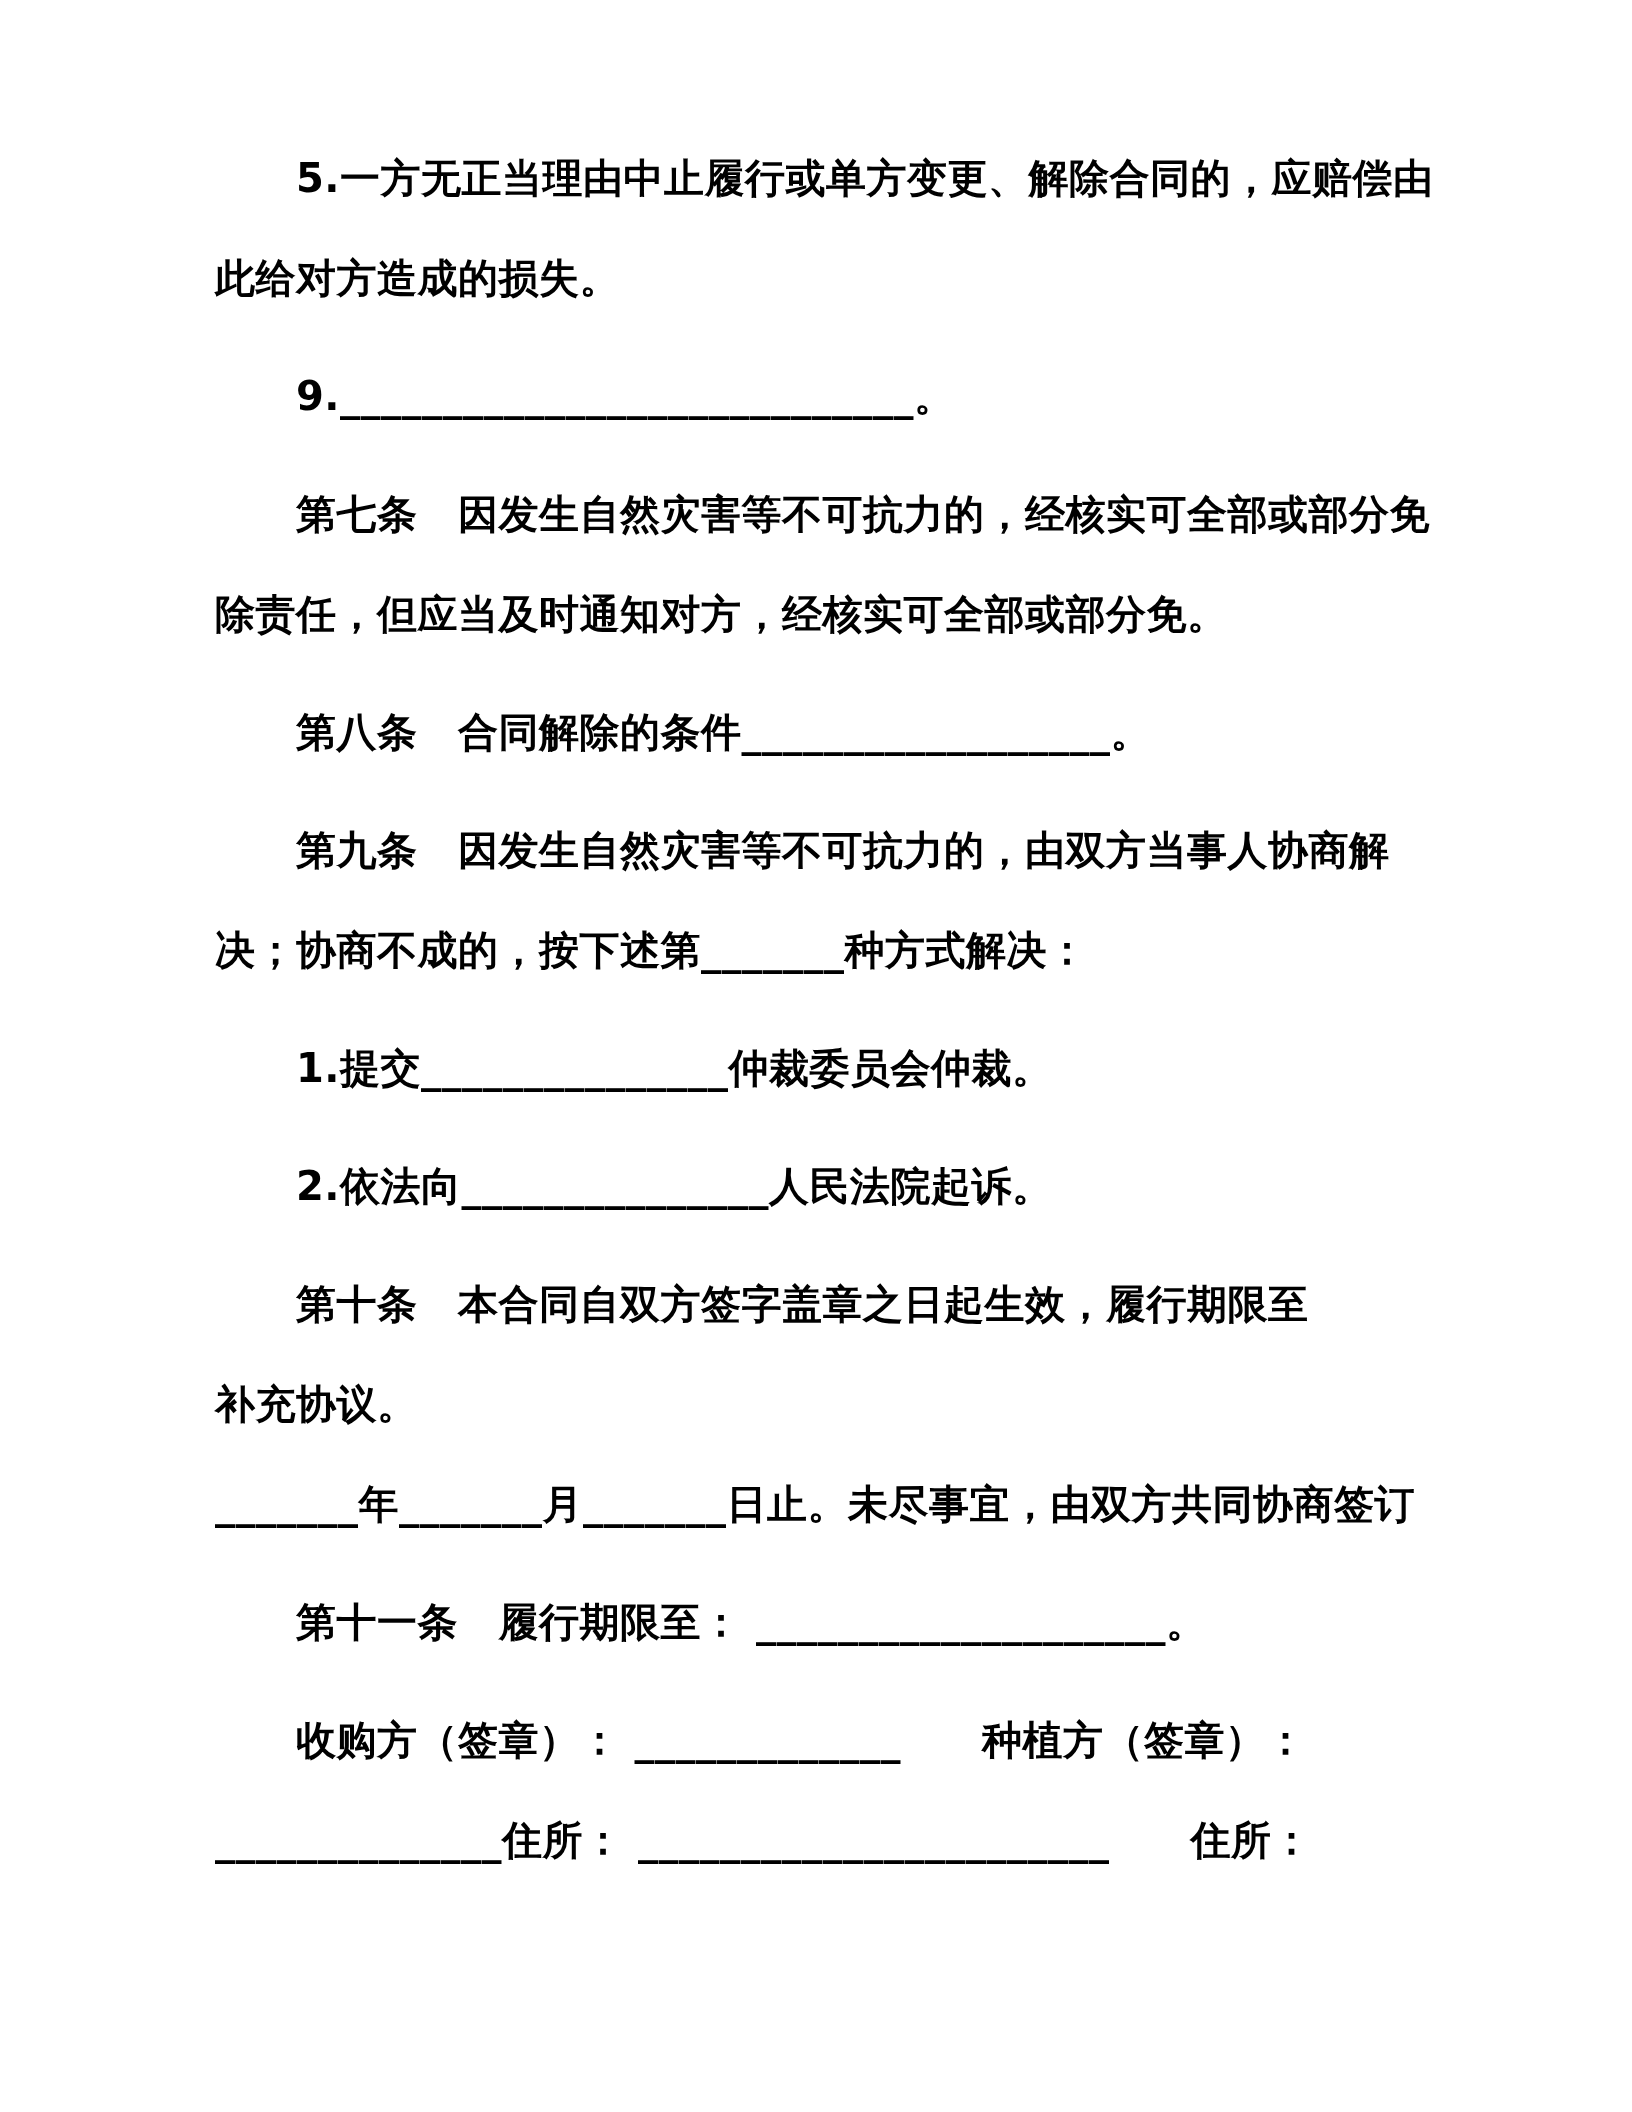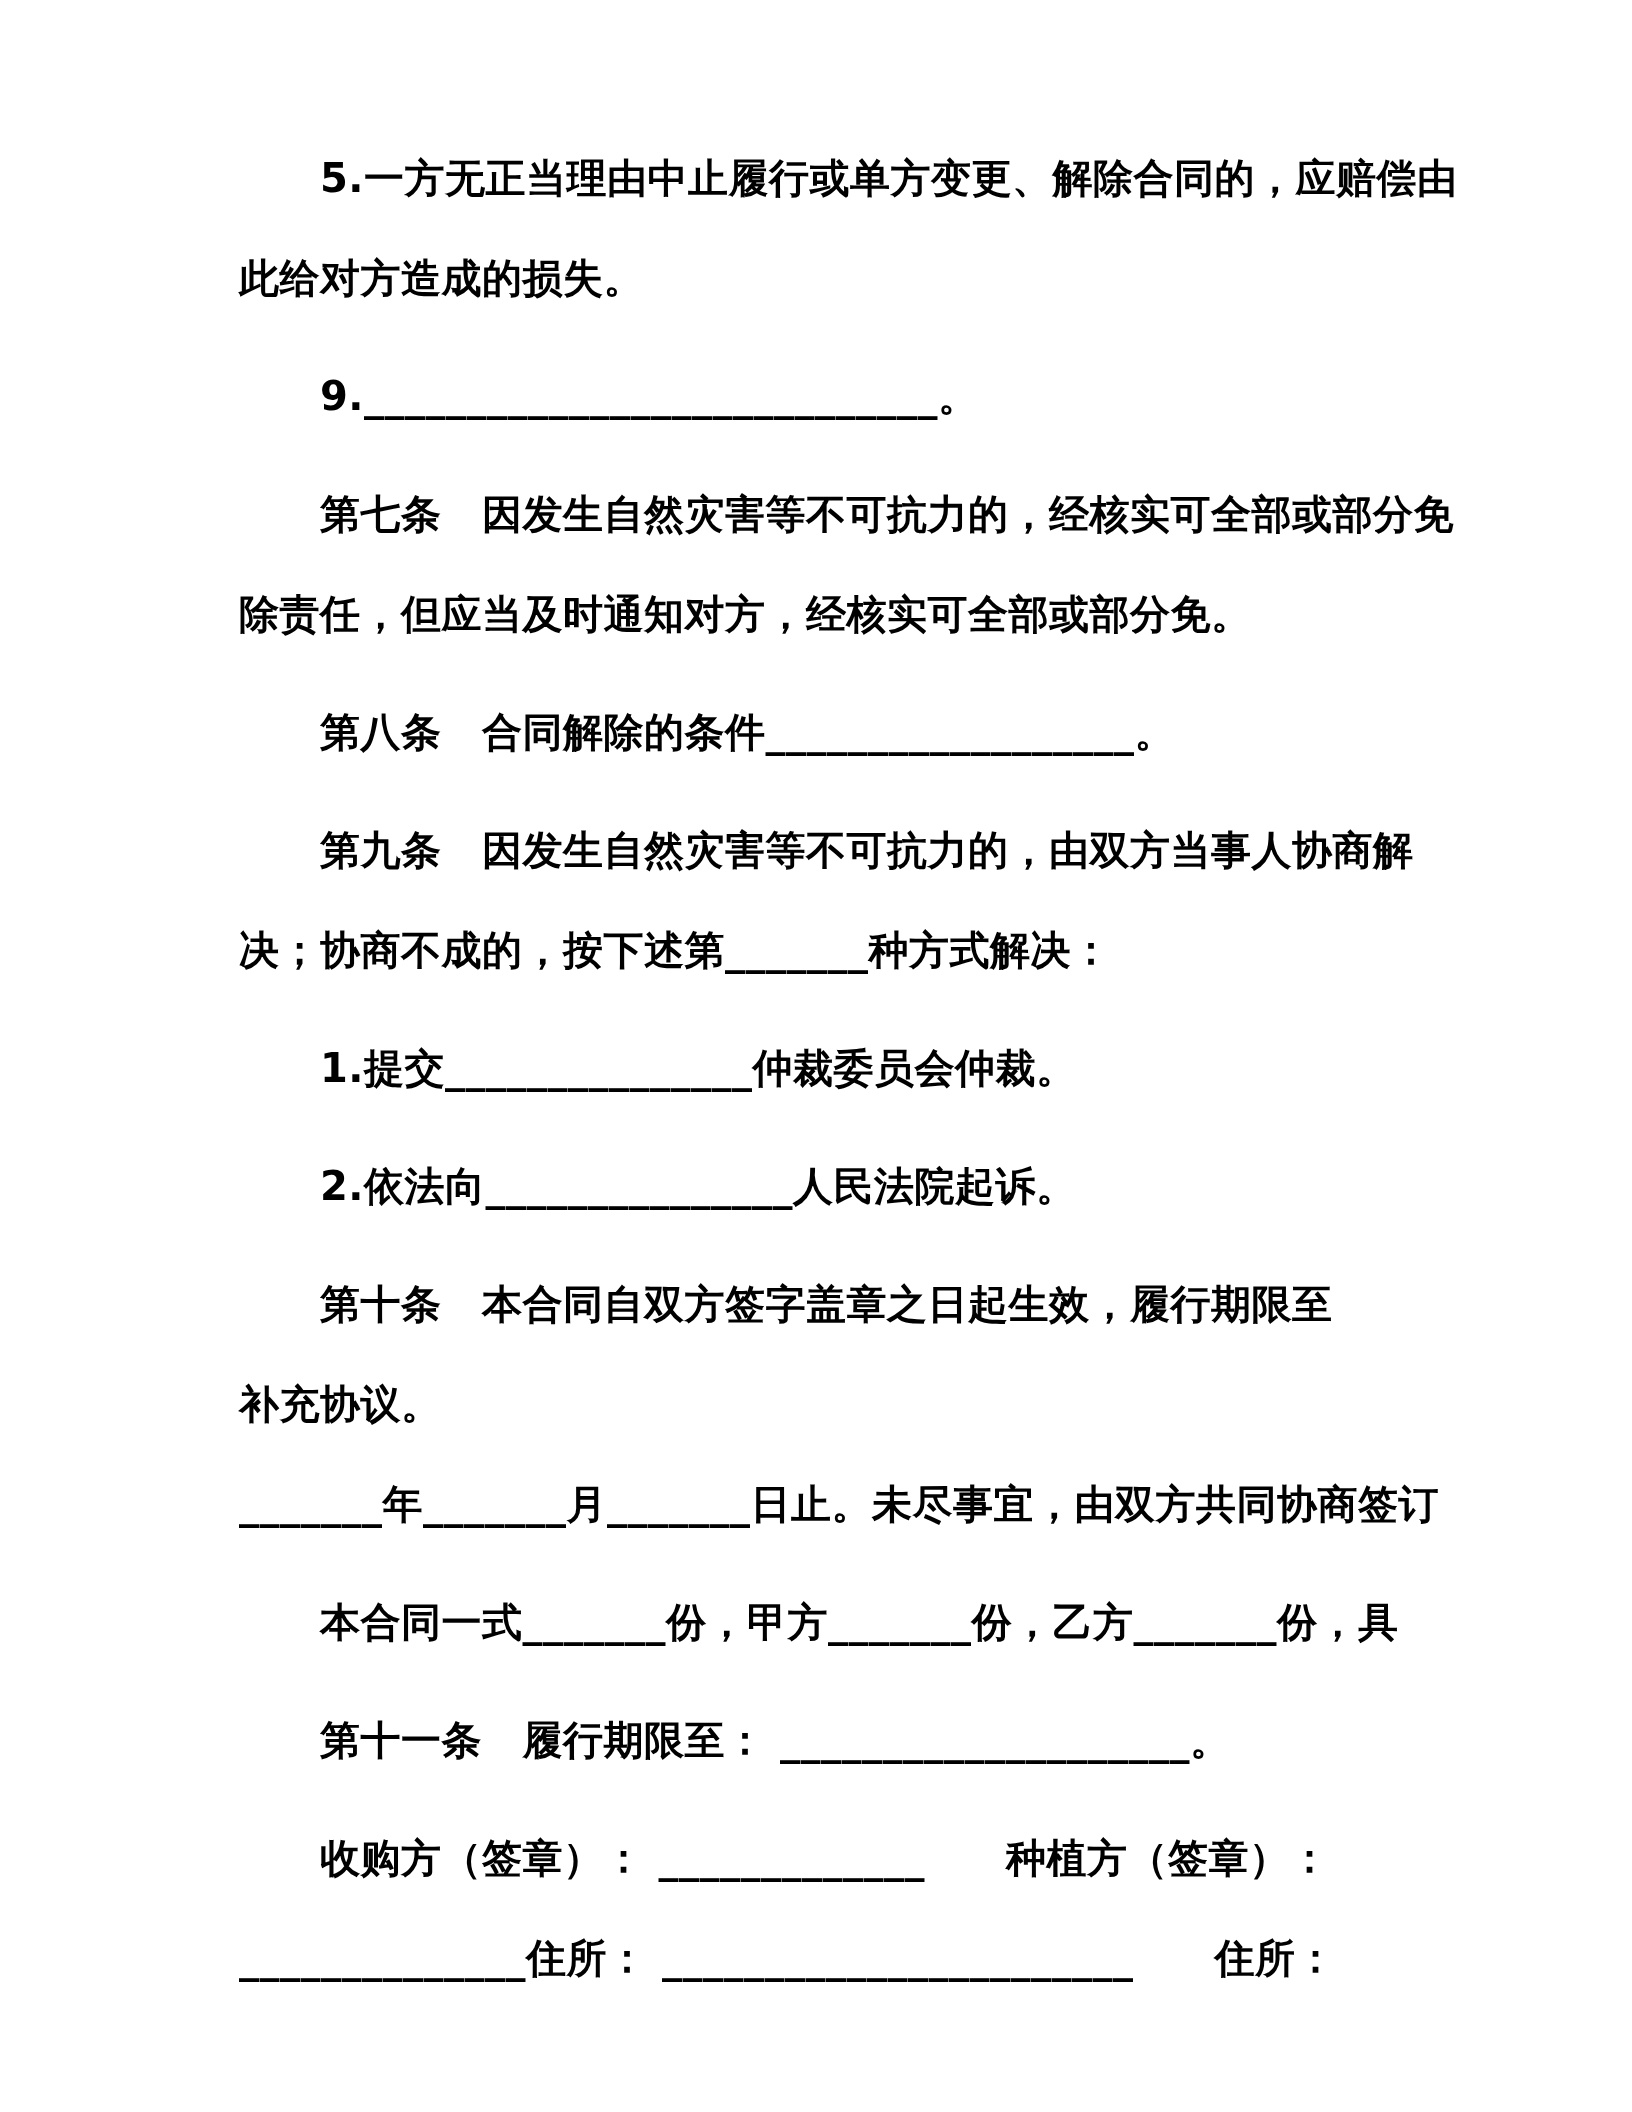--- a/index.html
+++ b/index.html
@@ -21,21 +21,20 @@
     padding: 128px 180px 0 215px;
   }
   .para {
     margin: 0 0 18px 0;
   }
   .line {
     font-size: 40px;
     line-height: 100px;
     white-space: pre;
     letter-spacing: 0.5px;
-    margin-left: 24px;
   }
 </style>
 </head>
 <body>
 
 <div class="page">
 
   <div class="para">
     <div class="line">　　5.一方无正当理由中止履行或单方变更、解除合同的，应赔偿由</div>
     <div class="line">此给对方造成的损失。</div>
@@ -67,21 +66,20 @@
     <div class="line">　　2.依法向_______________人民法院起诉。</div>
   </div>
 
   <div class="para">
     <div class="line">　　第十条　本合同自双方签字盖章之日起生效，履行期限至</div>
     <div class="line">补充协议。</div>
     <div class="line">_______年_______月_______日止。未尽事宜，由双方共同协商签订</div>
   </div>
 
   <div class="para">
-    <div class="line">　　本合同一式_______份，甲方_______份，乙方_______份，具</div>
   </div>
 
   <div class="para">
     <div class="line">　　第十一条　履行期限至： ____________________。</div>
   </div>
 
   <div class="para">
     <div class="line">　　收购方（签章）： _____________　　种植方（签章）：</div>
     <div class="line">______________住所： _______________________　　住所：</div>
   </div>

